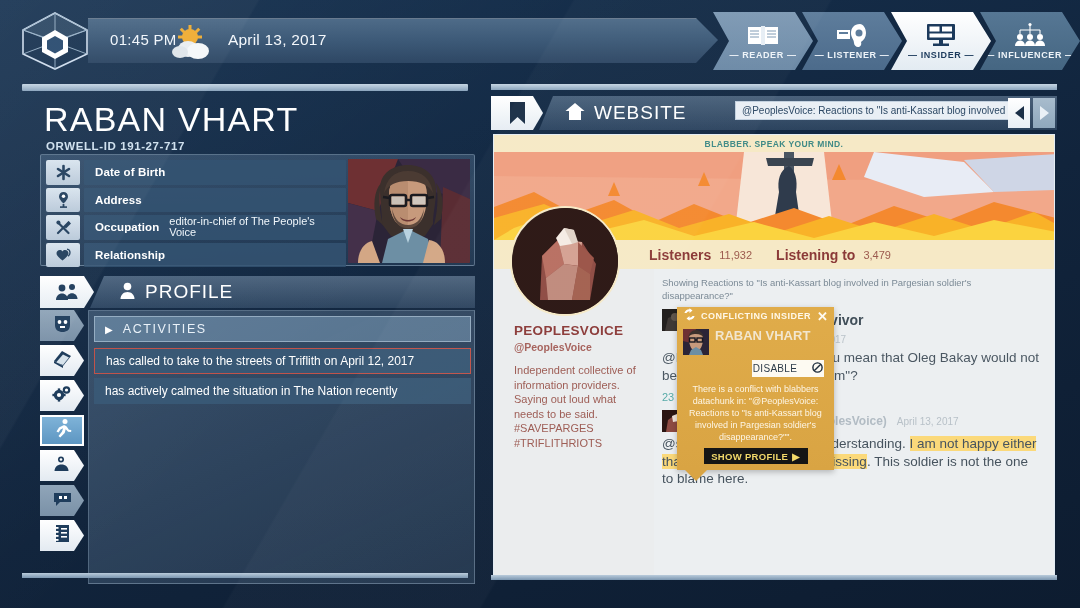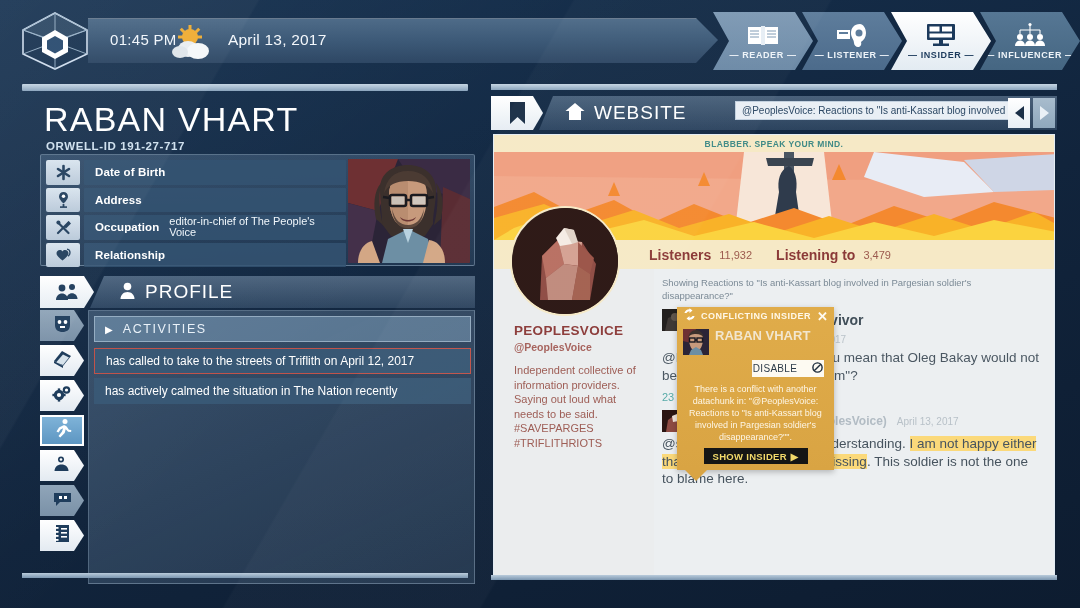--- a/index.html
+++ b/index.html
@@ -795,22 +795,22 @@
       </div>
       <div class="cp-disable">
         <span>DISABLE</span>
         <span>
           <svg width="11" height="11" viewBox="0 0 11 11">
               <circle cx="5.5" cy="5.5" r="4.6" fill="none" stroke="#1c2b3a" stroke-width="1.4"></circle>
               <line x1="2.2" y1="8.8" x2="8.8" y2="2.2" stroke="#1c2b3a" stroke-width="1.4"></line>
             </svg>
         </span>
       </div>
-      <div class="cp-note">There is a conflict with another datachunk in: "@PeoplesVoice: Reactions to "Is anti-Kassart blog involved in Pargesian soldier's disappearance?"".</div>
+      <div class="cp-note">There is a conflict with blabbers datachunk in: "@PeoplesVoice: Reactions to "Is anti-Kassart blog involved in Pargesian soldier's disappearance?"".</div>
       <div class="cp-show">
-        <span>SHOW INSIDER</span>
+        <span>SHOW PROFILE</span>
         <span>▶</span>
       </div>
     </div>
     <div class="cp-tail"></div>
   </div>
 
 </div>
 
 </body></html>

